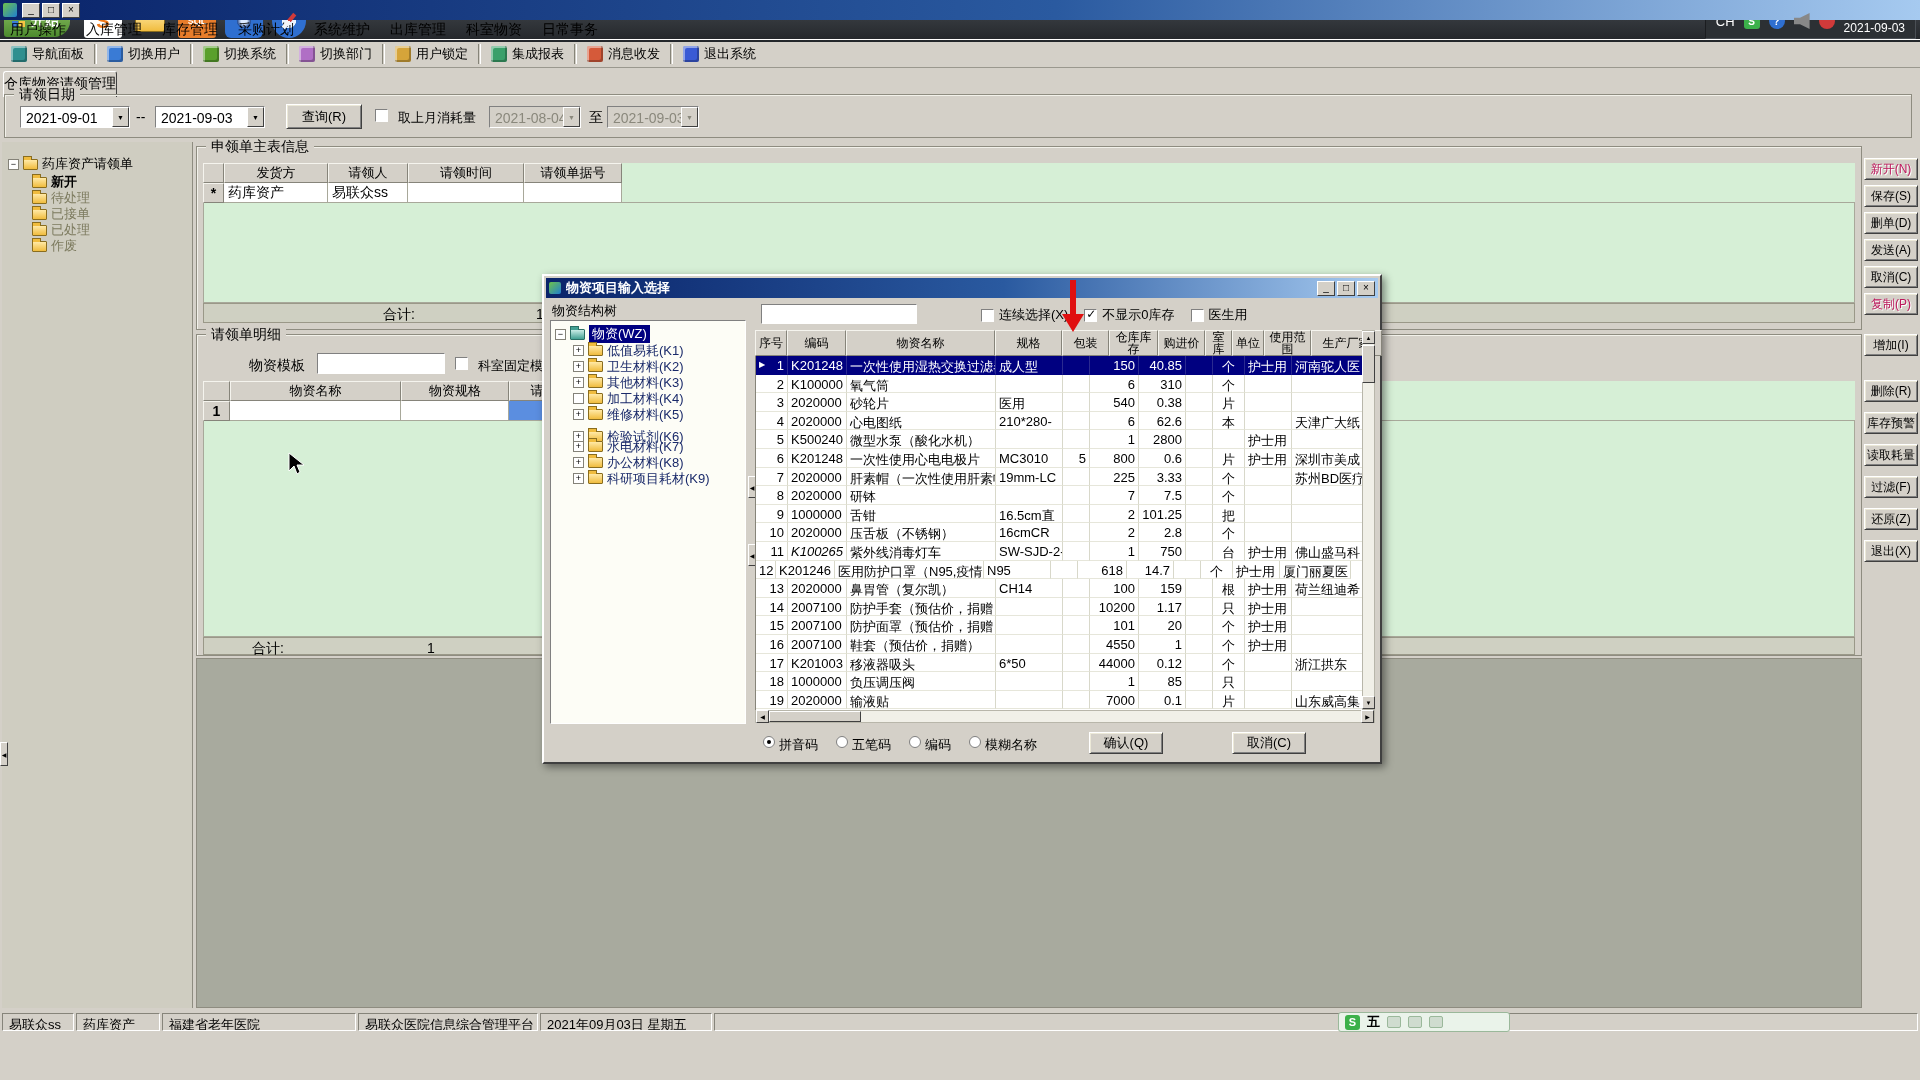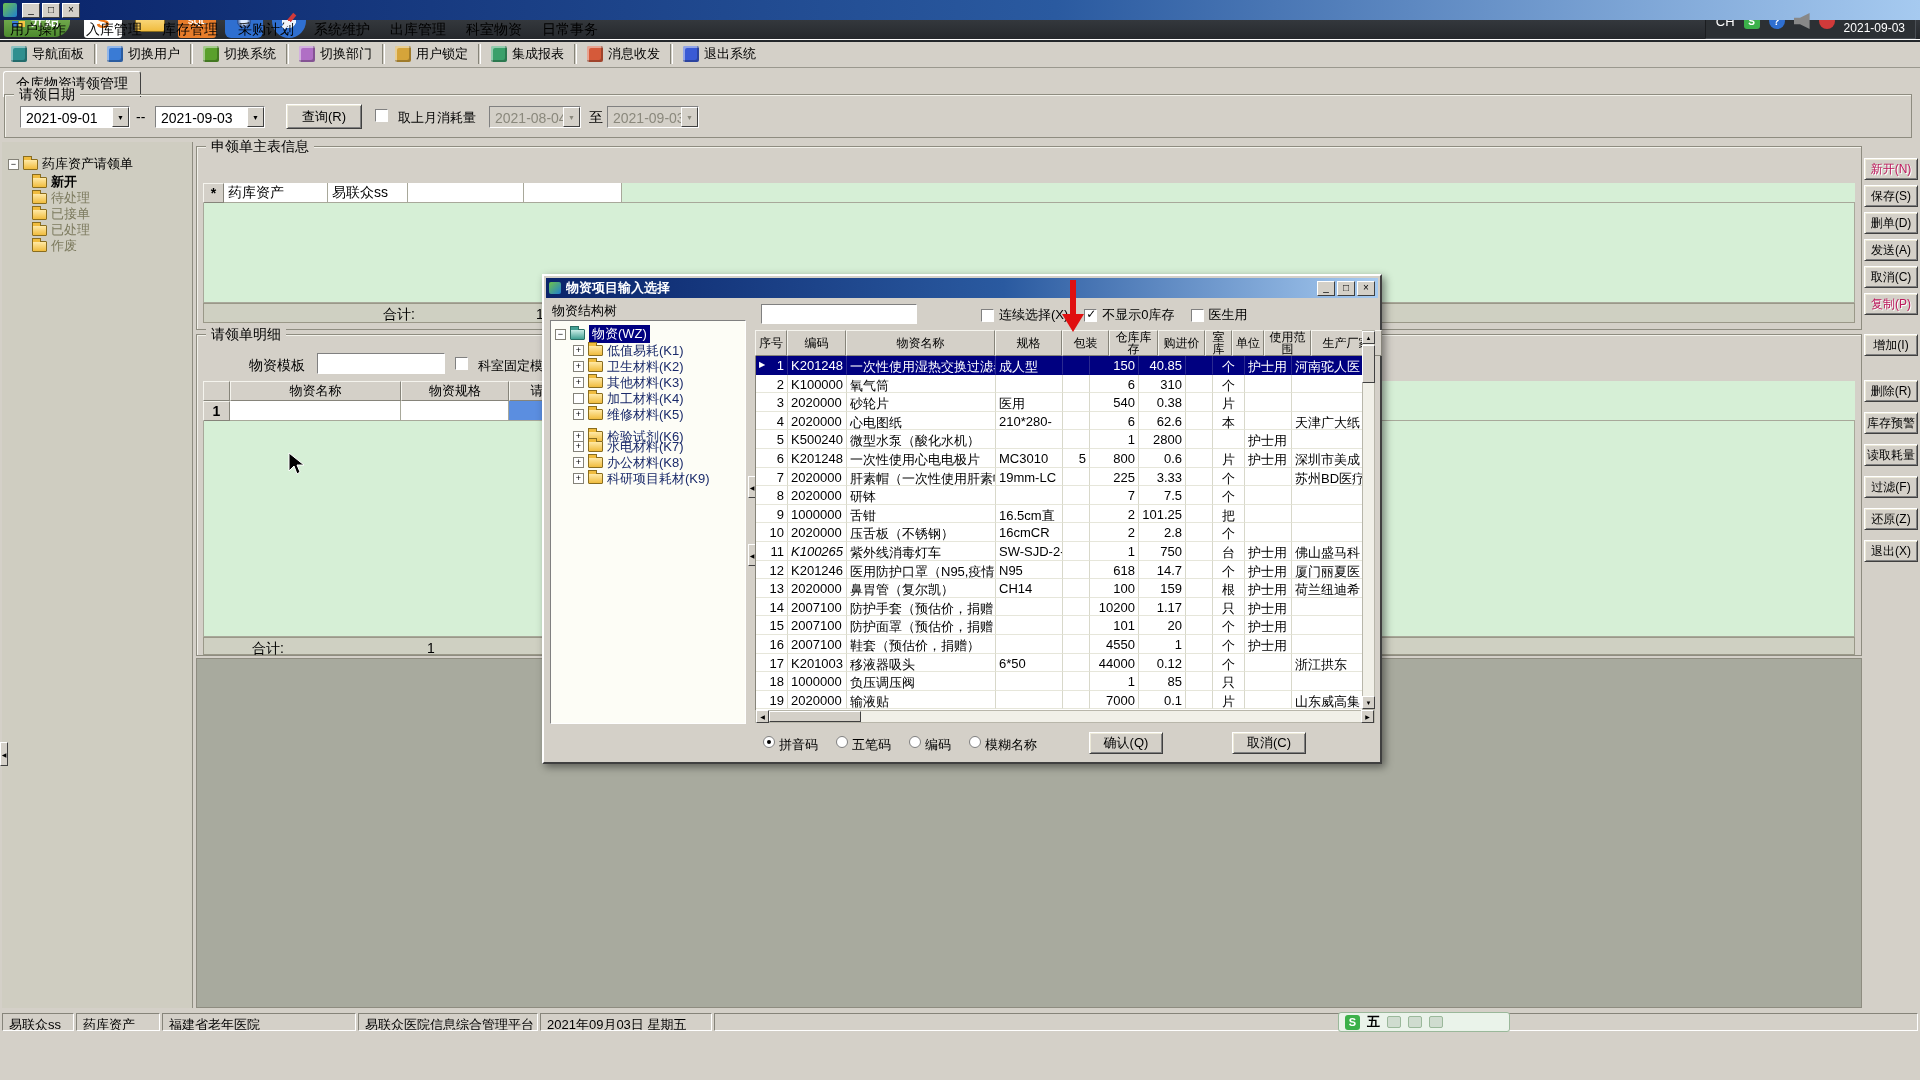--- a/index.html
+++ b/index.html
@@ -21,21 +21,21 @@
 .menu-item{padding:2px 10px;font-size:14px;white-space:nowrap;}
 
 
 #toolbar{left:0;top:40px;width:1920px;height:28px;display:flex;align-items:center;padding:0 4px;border-bottom:1px solid #9a988e;}
 .tool-btn{display:flex;align-items:center;gap:5px;padding:3px 7px;font-size:13px;white-space:nowrap;}
 .tool-ico{width:16px;height:16px;border-radius:2px;box-shadow:inset -2px -2px 0 rgba(0,0,0,.25),inset 2px 2px 0 rgba(255,255,255,.45);}
 .tool-sep{width:3px;height:20px;border-left:1px solid #868478;border-right:1px solid #fff;margin:0 3px;}
 
 
 #tabrow{left:0;top:68px;width:1920px;height:24px;}
-.tab{position:absolute;left:3px;top:3px;padding:3px 12px 4px;font-size:14px;background:#d4d0c8;border:1px solid #404040;border-bottom:none;border-top-color:#fff;border-left-color:#fff;border-radius:3px 3px 0 0;}
+.tab{position:absolute;left:3px;top:3px;padding:3px 0 4px;font-size:14px;background:#d4d0c8;border:1px solid #404040;border-bottom:none;border-top-color:#fff;border-left-color:#fff;border-radius:3px 3px 0 0;}
 
 
 .group{position:absolute;border:1px solid #8e8c80;box-shadow:inset 1px 1px 0 #f2f1ea;}
 .legend{position:absolute;top:-9px;left:9px;background:#d4d0c8;padding:0 5px;font-size:14px;white-space:nowrap;}
 
 
 #dategroup{left:4px;top:94px;width:1908px;height:44px;}
 .combo{position:absolute;display:flex;height:22px;background:#fff;border:1px solid;border-color:#808080 #fff #fff #808080;}
 .combo .cval{flex:1;padding:3px 5px;font-size:14px;white-space:nowrap;overflow:hidden;}
 .combo .cdd{width:17px;background:#d4d0c8;border:1px solid;border-color:#fff #404040 #404040 #fff;display:flex;align-items:center;justify-content:center;}
@@ -290,20 +290,28 @@
         <div class="tree-item" style="top: 96px;">
           <div class="fold"></div>
           <div class="tree-lbl">作废</div>
         </div>
       </div>
   </div>
   <div class="splitter-btn abs" id="edge-splitter"></div>
 
   <div id="master" class="group">
     <span class="legend">申领单主表信息</span>
+    <div class="trow" id="master-header" style="left:6px;top:16px;right:6px;">
+        <div class="hcell" style="width: 21px;"></div>
+        <div class="hcell" style="width: 104px;">发货方</div>
+        <div class="hcell" style="width: 80px;">请领人</div>
+        <div class="hcell" style="width: 116px;">请领时间</div>
+        <div class="hcell" style="width: 98px;">请领单据号</div>
+        <div class="gfill" style="border-bottom: none;"></div>
+      </div>
     <div class="trow" id="master-row" style="left:6px;top:36px;right:6px;">
         <div class="mcell marker" style="width: 21px;">*</div>
         <div class="mcell" style="width: 104px;">药库资产</div>
         <div class="mcell" style="width: 80px;">易联众ss</div>
         <div class="mcell" style="width: 116px;"></div>
         <div class="mcell" style="width: 98px;"></div>
         <div class="gfill"></div>
       </div>
     <div class="greenarea" style="left:6px;top:56px;right:6px;height:100px;"></div>
     <div class="totalstrip" style="left:6px;top:156px;right:6px;height:20px;">
@@ -576,21 +584,21 @@
           <div class="gcell al" style="width: 67px;">SW-SJD-2-</div>
           <div class="gcell ar" style="width: 27px;"></div>
           <div class="gcell ar" style="width: 49px;">1</div>
           <div class="gcell ar" style="width: 47px;">750</div>
           <div class="gcell ar" style="width: 27px;"></div>
           <div class="gcell ac" style="width: 32px;">台</div>
           <div class="gcell al" style="width: 47px;">护士用</div>
           <div class="gcell al" style="width: 71px;">佛山盛马科</div>
         </div>
         <div class="grow">
-          <div class="gcell ar" style="width: 32px;">12</div>
+          <div class="gcell ar" style="width: 20px;">12</div>
           <div class="gcell al" style="width: 59px;">K201246</div>
           <div class="gcell al" style="width: 149px;">医用防护口罩（N95,疫情）</div>
           <div class="gcell al" style="width: 67px;">N95</div>
           <div class="gcell ar" style="width: 27px;"></div>
           <div class="gcell ar" style="width: 49px;">618</div>
           <div class="gcell ar" style="width: 47px;">14.7</div>
           <div class="gcell ar" style="width: 27px;"></div>
           <div class="gcell ac" style="width: 32px;">个</div>
           <div class="gcell al" style="width: 47px;">护士用</div>
           <div class="gcell al" style="width: 71px;">厦门丽夏医</div>

